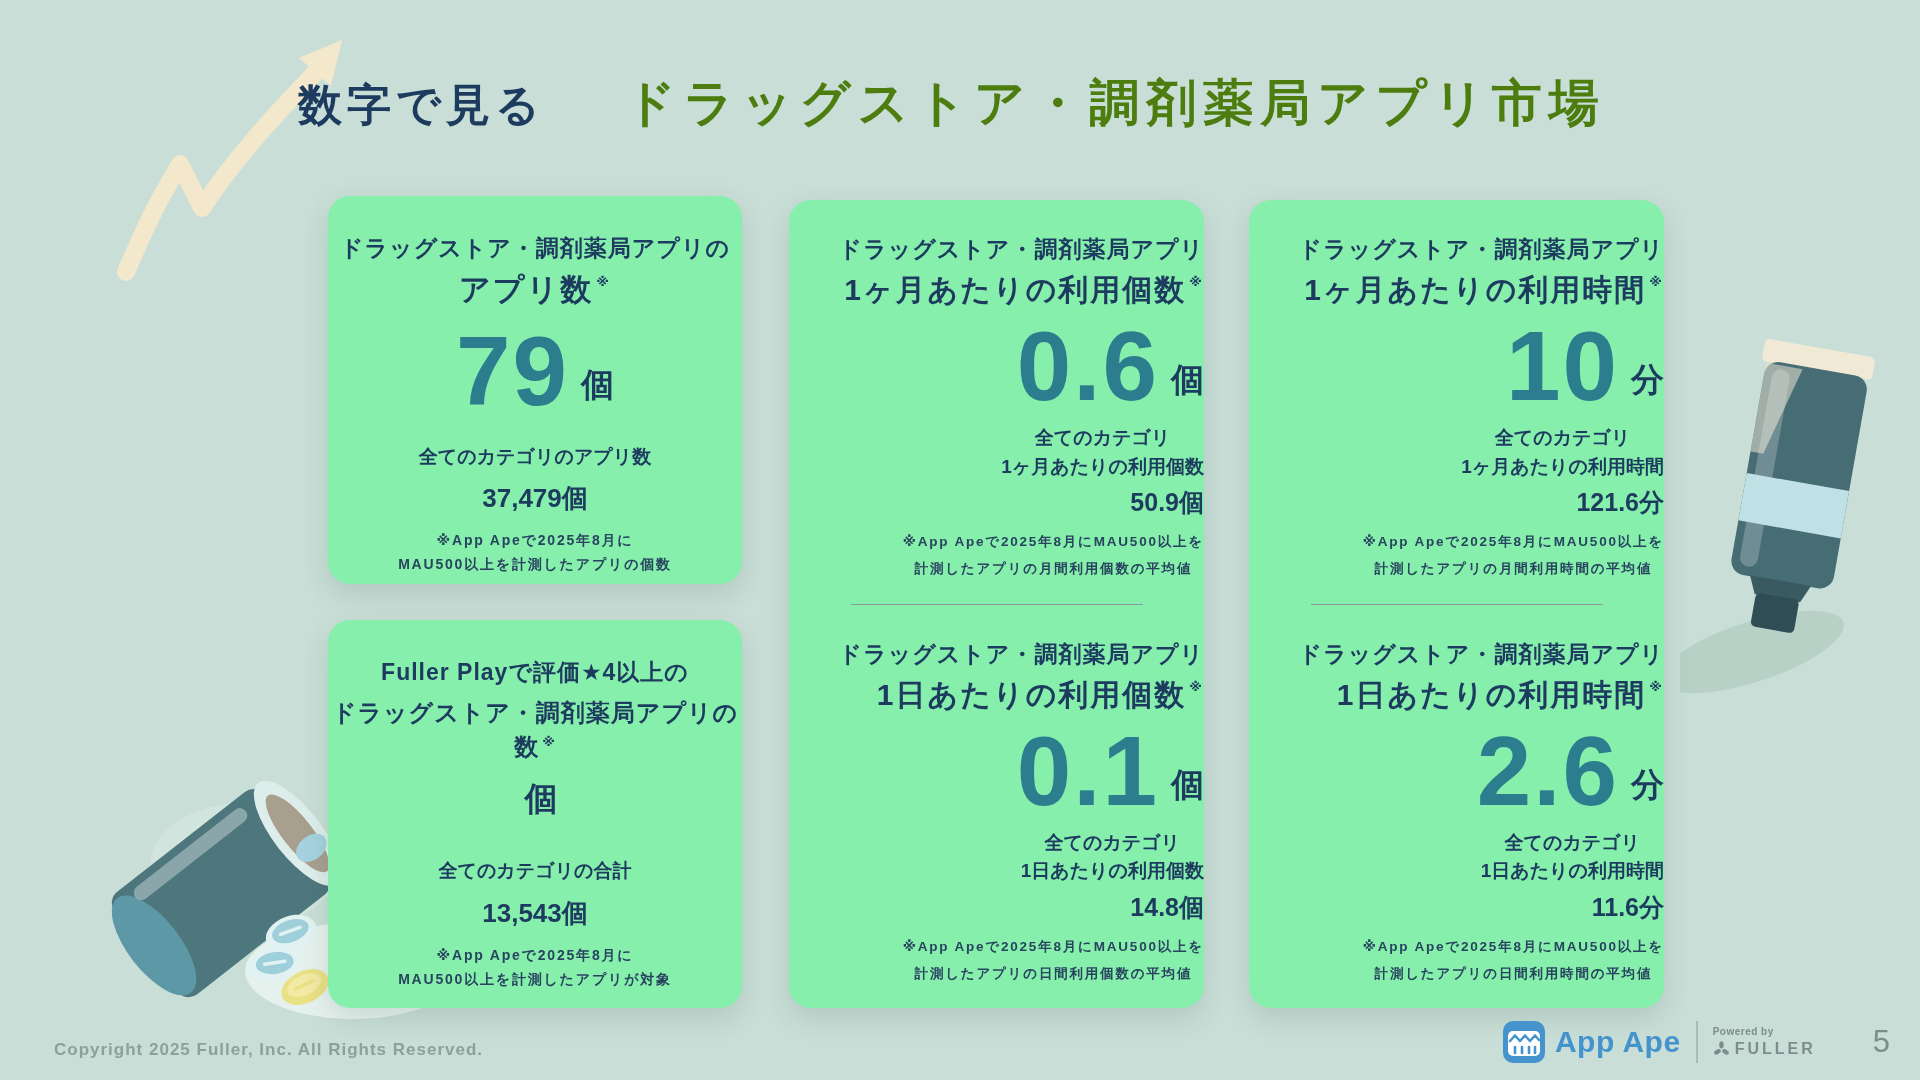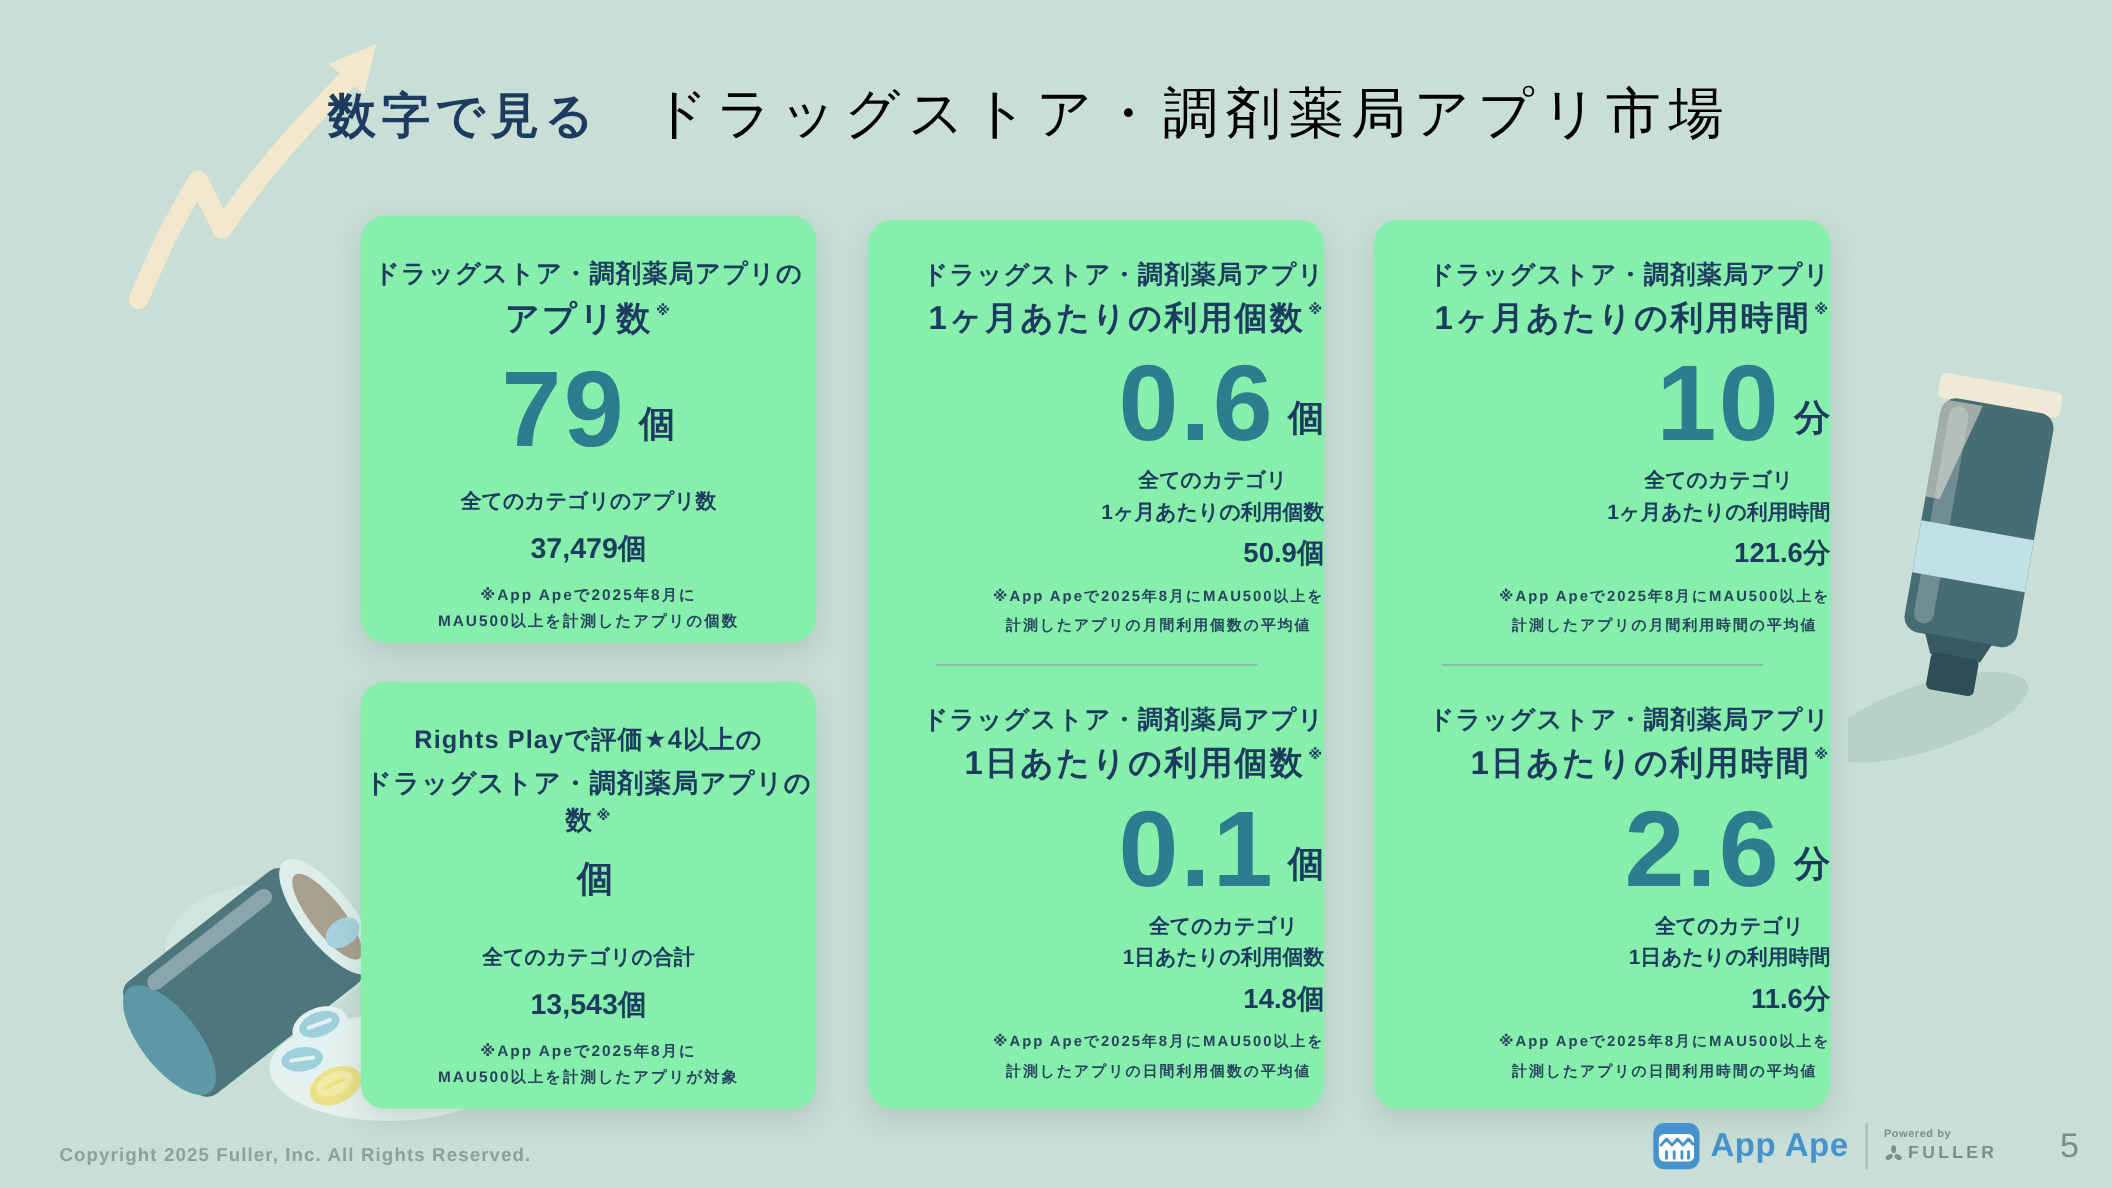--- a/index.html
+++ b/index.html
@@ -7,24 +7,24 @@
   body {
     position:relative;
     background:#c8ded6;
     overflow:hidden;
     font-family:"Liberation Sans","DejaVu Sans",sans-serif;
     color:#1d3a5f;
   }
   .deco { position:absolute; z-index:0; }
   .title-row {
     position:absolute; left:298px; top:70px; z-index:2;
-    display:flex; align-items:baseline; gap:48px; white-space:nowrap;
+    display:flex; align-items:baseline; gap:80px; white-space:nowrap;
   }
   .title-prefix { font-size:44px; font-weight:900; letter-spacing:5px; color:#1d3a5f; }
-  .title-main   { font-size:50px; font-weight:400; letter-spacing:7px; color:#000000; }
+  .title-main   { font-size:50px; font-weight:700; letter-spacing:7px; color:#4d7c0f; }
 
   .card {
     position:absolute; z-index:2; background:#86efac; border-radius:22px;
     box-shadow:0 10px 26px rgba(60,95,85,0.16);
   }
   .card-1 { left:328px;  top:196px; width:414px; height:388px; }
   .card-2 { left:328px;  top:620px; width:414px; height:388px; }
   .card-3 { left:789px;  top:200px; width:415px; height:808px; }
   .card-4 { left:1249px; top:200px; width:415px; height:808px; }
 
@@ -143,21 +143,21 @@
     <div class="subval">37,479個</div>
     <div class="note">
       <div>※App Apeで2025年8月に</div>
       <div>MAU500以上を計測したアプリの個数</div>
     </div>
   </div>
 </div>
 
 <div class="card card-2 card-small">
   <div class="stat">
-    <div class="t1">Rights Playで評価★4以上の</div>
+    <div class="t1">Fuller Playで評価★4以上の</div>
     <div class="t2"><span>ドラッグストア・調剤薬局アプリの数</span><span class="ref">※</span></div>
     <div class="big">
       <span class="unit">個</span>
     </div>
     <div class="sub">全てのカテゴリの合計</div>
     <div class="subval">13,543個</div>
     <div class="note">
       <div>※App Apeで2025年8月に</div>
       <div>MAU500以上を計測したアプリが対象</div>
     </div>

